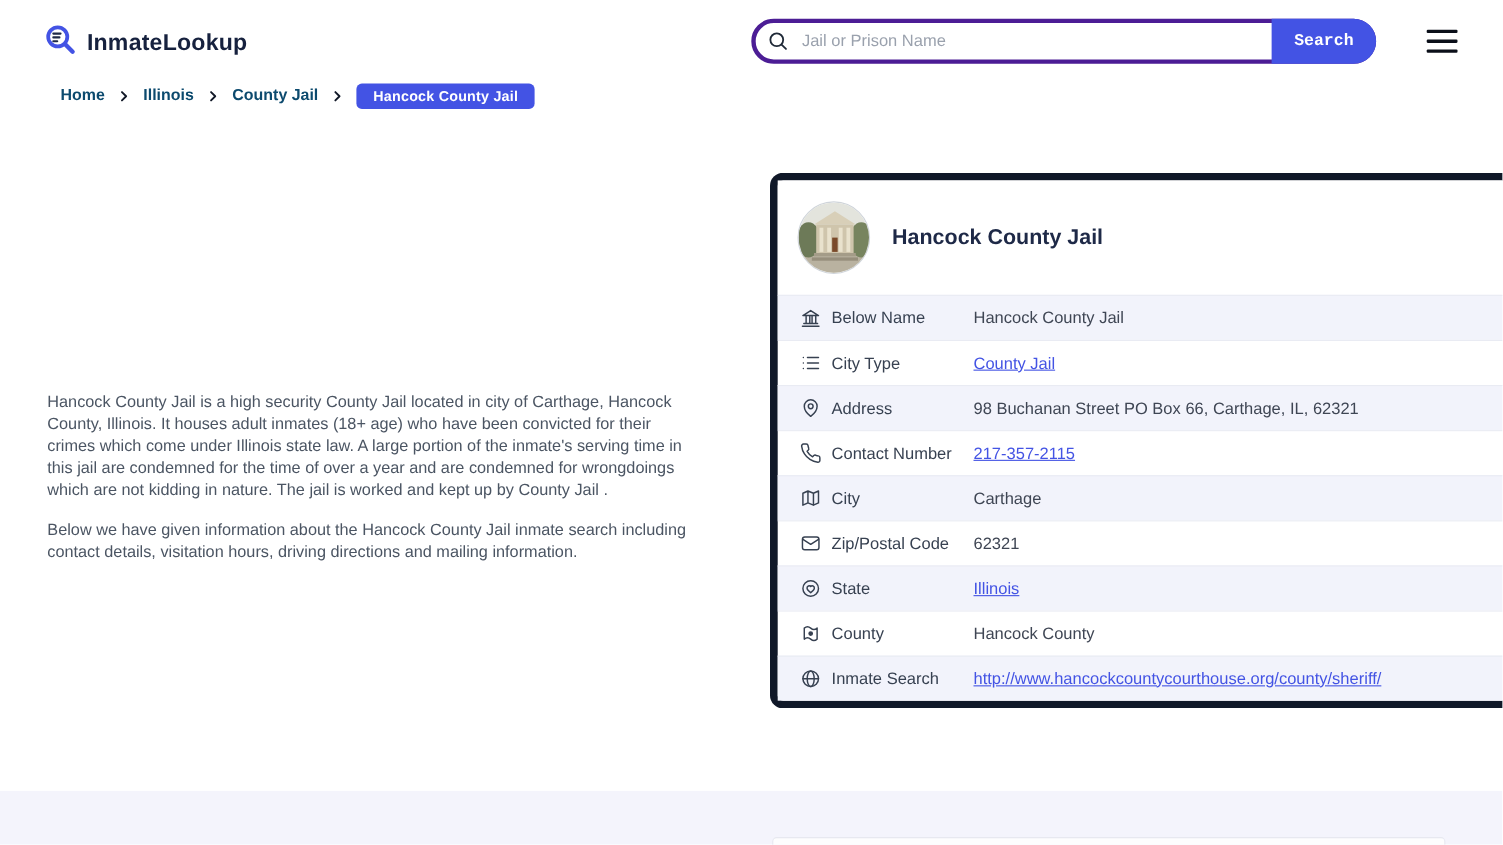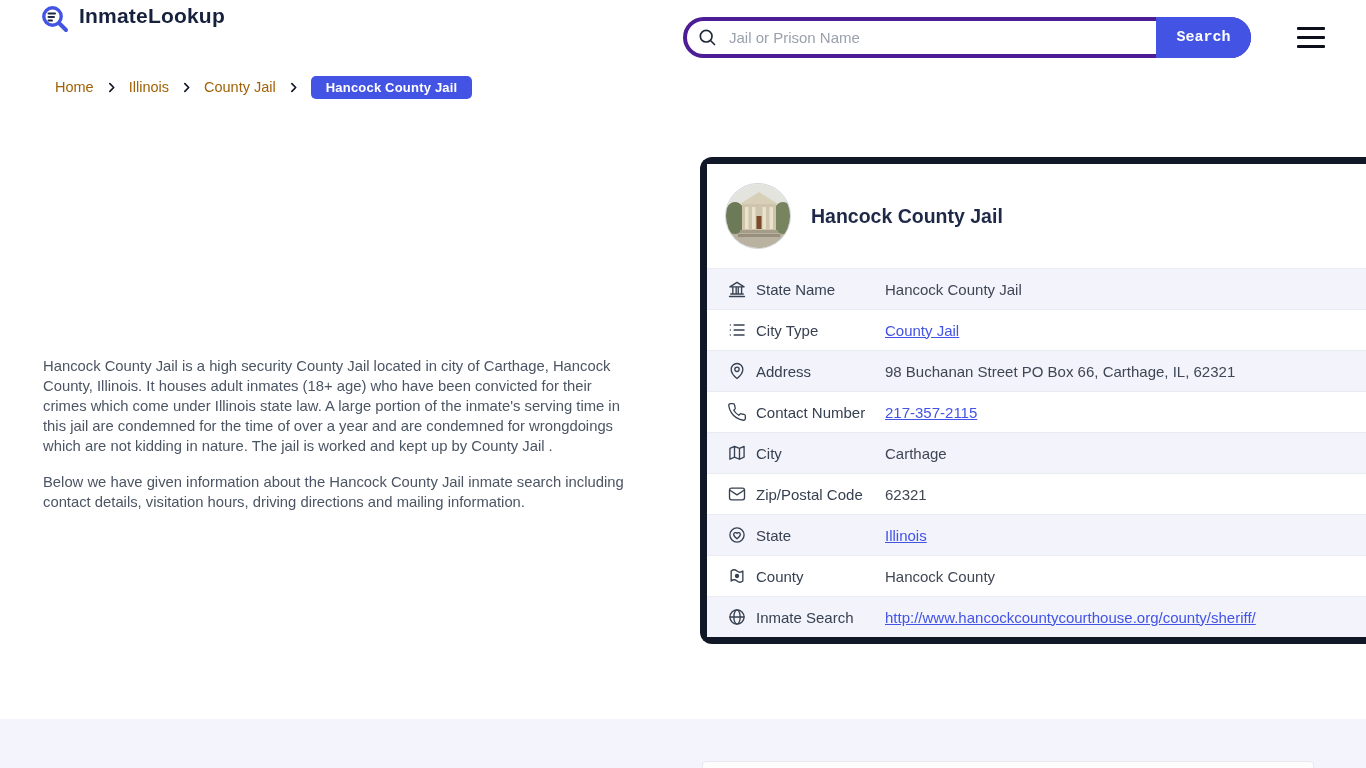--- a/index.html
+++ b/index.html
@@ -11,21 +11,21 @@
     --row-alt:#f2f3fb;
     --row-line:#e9ebf3;
     --band:#f4f4fc;
   }
   *{margin:0;padding:0;box-sizing:border-box;}
   html,body{background:#fff;}
   body{font-family:"Liberation Sans",sans-serif;}
   .stage{position:relative;width:1366px;height:768px;background:#fff;overflow:hidden;}
 
   
-  .logo{position:absolute;left:40px;top:4px;display:flex;align-items:flex-start;gap:9px;cursor:pointer;}
+  .logo{position:absolute;left:40px;top:21px;display:flex;align-items:flex-end;gap:9px;cursor:pointer;}
   .logo svg{display:block;}
   .logo-text{font-size:21px;font-weight:700;color:#16213e;letter-spacing:.2px;}
 
   .searchbar{position:absolute;left:683px;top:17px;width:568px;height:41px;}
   .searchbar input{
     width:100%;height:100%;border:4px solid #4c1d95;border-radius:21px;
     padding:0 104px 0 42px;font-size:15px;color:#111827;outline:none;
     font-family:"Liberation Sans",sans-serif;background:#fff;
   }
   .searchbar input::placeholder{color:#9aa1ad;}
@@ -34,21 +34,21 @@
     position:absolute;right:0;top:0;height:41px;width:95px;border:none;cursor:pointer;
     background:var(--accent);color:#fff;font-weight:700;font-size:15px;
     border-radius:0 21px 21px 0;font-family:Liberation Mono, monospace;
   }
   .hamburger{position:absolute;left:1297px;top:27px;width:28px;cursor:pointer;}
   .hamburger span{display:block;height:3px;background:#0b0f19;margin-bottom:6px;border-radius:1px;}
   .hamburger span:last-child{margin-bottom:0;}
 
   
   .breadcrumb{position:absolute;left:55px;top:76px;display:flex;align-items:center;gap:11px;height:22px;}
-  .crumb{font-size:14.5px;font-weight:400;color:#a16207;text-decoration:none;cursor:pointer;}
+  .crumb{font-size:14.5px;font-weight:700;color:#0c4a6e;text-decoration:none;cursor:pointer;}
   .crumb-sep{color:#111827;display:flex;align-items:center;}
   .crumb-badge{
     background:var(--accent);color:#fff;font-size:13px;font-weight:700;
     padding:4px 15px;border-radius:5px;text-decoration:none;cursor:pointer;letter-spacing:.2px;
   }
 
   
   .page-title{position:absolute;left:43px;top:277px;width:600px;font-size:24.5px;line-height:32px;font-weight:700;color:var(--navy);}
   .para{position:absolute;left:43px;width:594px;font-size:14.8px;line-height:20px;color:var(--text-gray);}
   .para.p1{top:356px;}
@@ -157,21 +157,21 @@
       </div>
       <h2 class="card-title">Hancock County Jail</h2>
     </div>
     <div class="card-rows" id="card-rows">
         <div class="info-row alt">
           <span class="row-icon">
             <svg width="20" height="20" viewBox="0 0 24 24" fill="none" stroke="currentColor" stroke-width="1.6" stroke-linecap="round" stroke-linejoin="round">
               <path d="M3 21h18M4.5 18h15M7 18v-7.5M11 18v-7.5M13.5 18v-7.5M17.5 18v-7.5M3.5 9.5L12 4l8.5 5.5z"></path>
             </svg>
           </span>
-          <span class="row-label">State Name</span>
+          <span class="row-label">Below Name</span>
           <span class="row-value">Hancock County Jail</span>
         </div>
         <div class="info-row">
           <span class="row-icon">
             <svg width="20" height="20" viewBox="0 0 24 24" fill="none" stroke="currentColor" stroke-width="1.6" stroke-linecap="round" stroke-linejoin="round">
               <path d="M8.5 6h12M8.5 12h12M8.5 18h12M4 6h.01M4 12h.01M4 18h.01"></path>
             </svg>
           </span>
           <span class="row-label">City Type</span>
           <span class="row-value"><a>County Jail</a></span>

